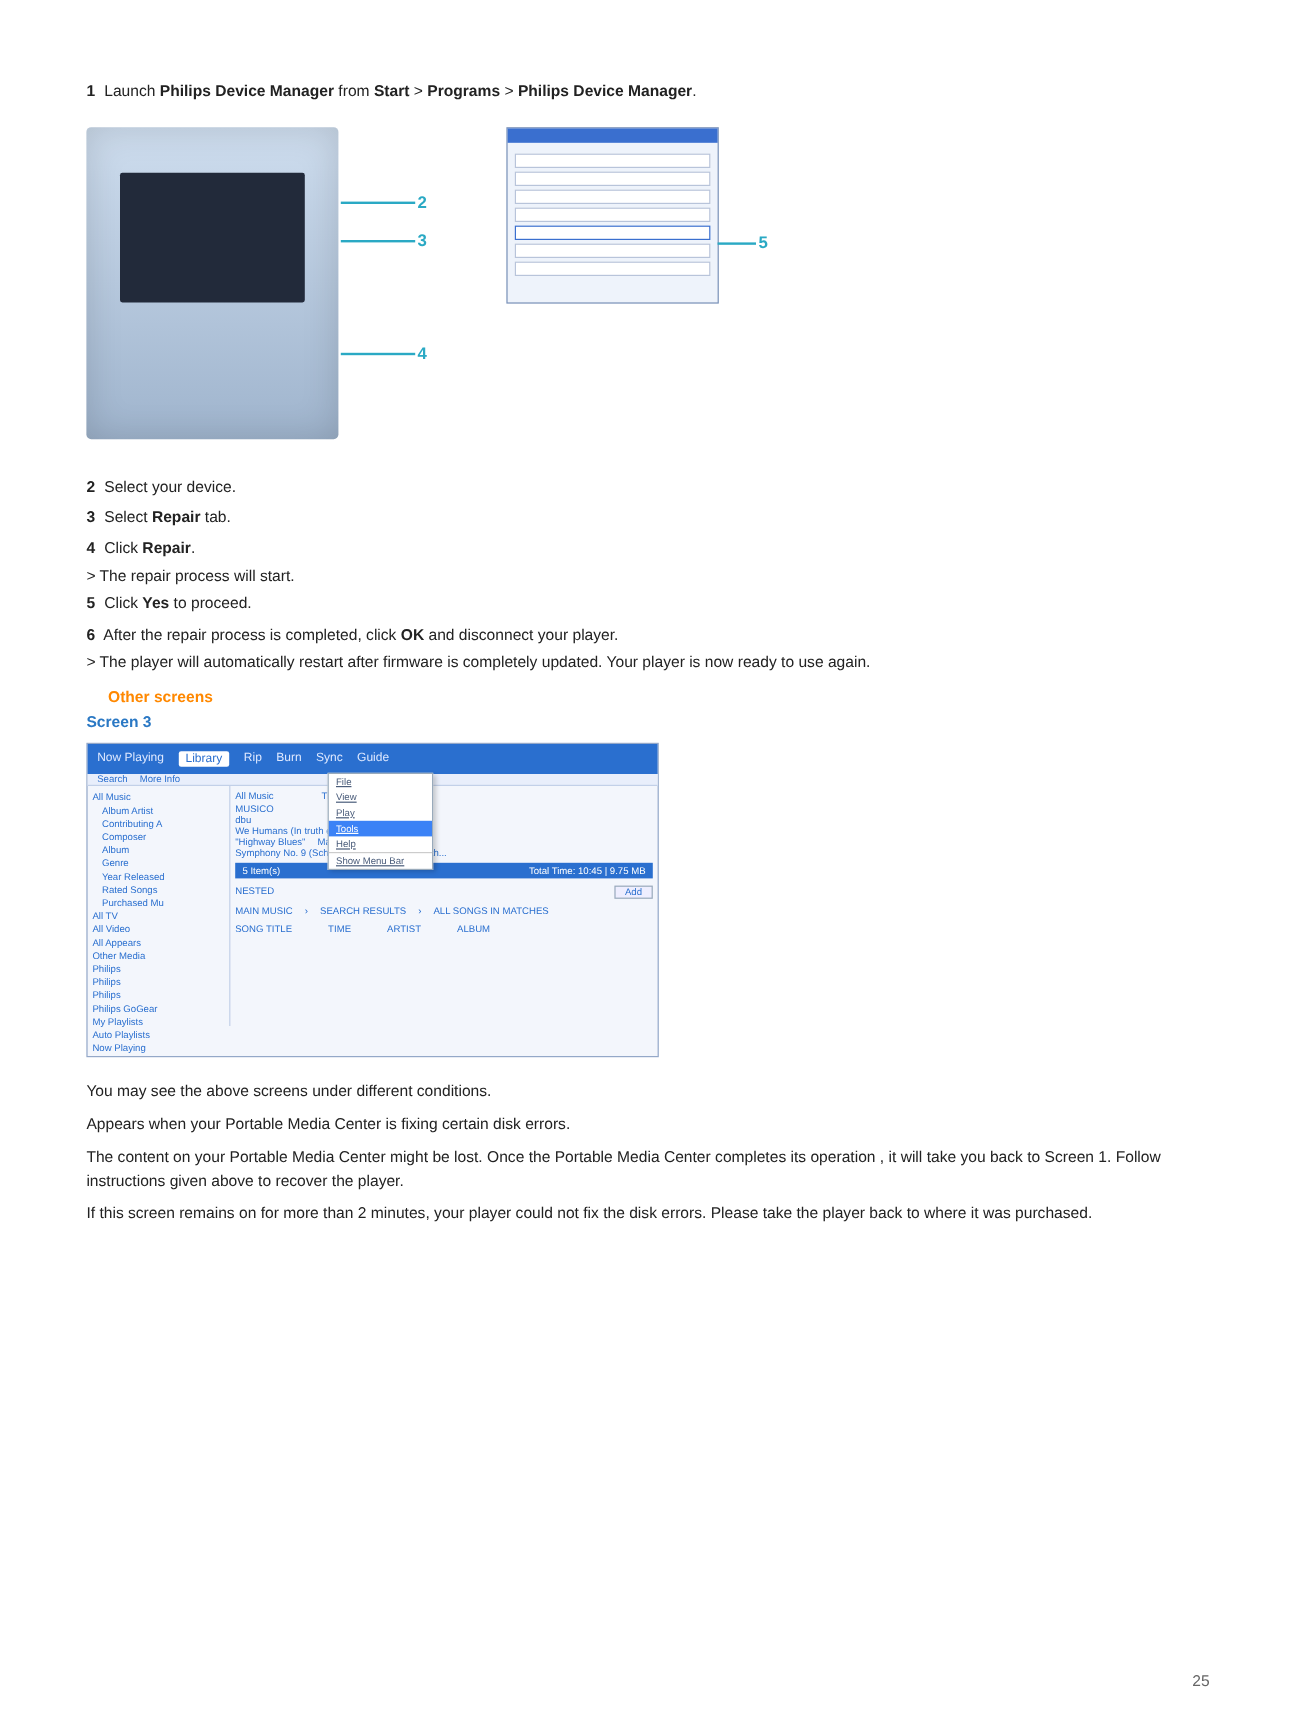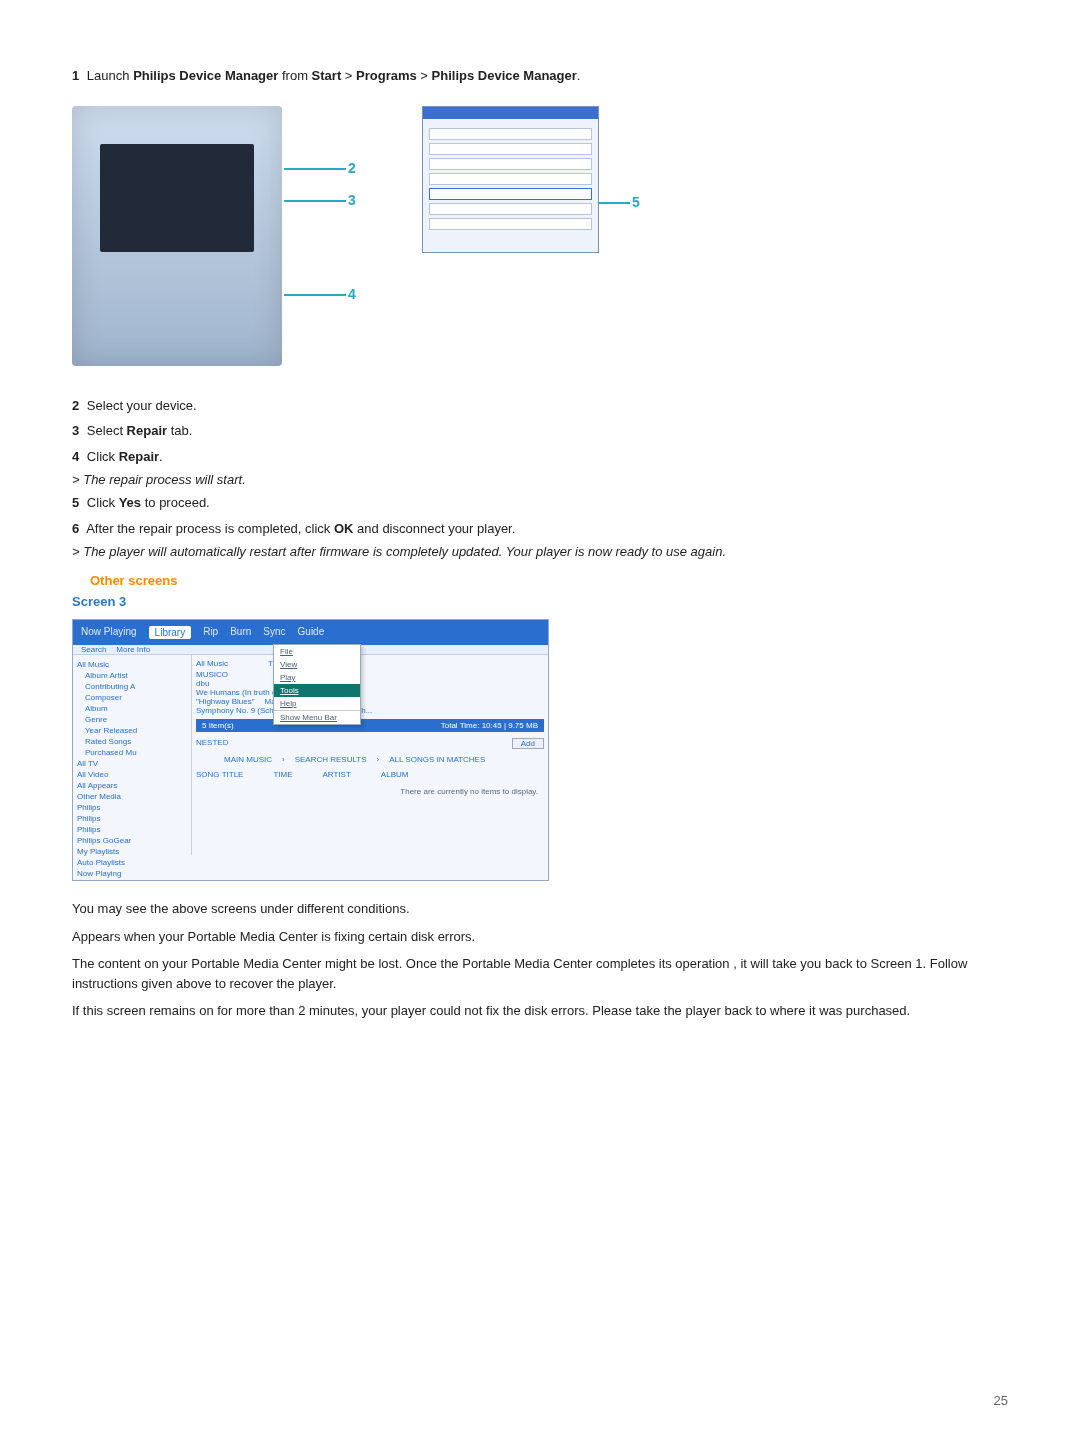--- a/index.html
+++ b/index.html
@@ -17,21 +17,20 @@
     line-height: 1.5;
   }
   .step .num {
     font-weight: bold;
     margin-right: 4px;
   }
   .step .bold {
     font-weight: bold;
   }
   .italic-note {
-    font-style: italic;
     margin: 6px 0;
   }
   .section-heading {
     color: #ff8800;
     font-weight: bold;
     margin: 14px 0 6px 18px;
     font-size: 13px;
   }
   .sub-heading {
     color: #2a78c4;
@@ -171,21 +170,21 @@
   .wmp-menu {
     position:absolute;
     left:200px; top:24px;
     width:86px;
     background:#fff;
     border:1px solid #9ab;
     font-size:8px;
     box-shadow:2px 2px 4px rgba(0,0,0,0.2);
   }
   .wmp-menu div { padding:2px 6px;text-decoration:underline; }
-  .wmp-menu .hl { background:#0f766e; color:#fff; }
+  .wmp-menu .hl { background:#3b82f6; color:#fff; }
   .wmp-sub {
     position:absolute;
     left:286px; top:40px;
     width:150px;
     background:#fff;
     border:1px solid #9ab;
     font-size:8px;
     box-shadow:2px 2px 4px rgba(0,0,0,0.2);
   }
   .wmp-sub div { padding:2px 6px; }
@@ -352,34 +351,33 @@
         <span>Ludwig van Beeth...</span>
       </div>
       <div class="wmp-total">
         <span style="float:left">5 Item(s)</span>
         <span>Total Time: 10:45 | 9.75 MB</span>
       </div>
       <div style="color:#2a6fcf;font-size:8px;margin-top:6px;">
         <span>NESTED</span>
         <span style="float:right;border:1px solid #9ab;padding:0 8px;background:#eef;">Add</span>
       </div>
-      <div style="color:#2a6fcf;font-size:8px;margin-top:8px;display:flex;gap:10px;margin-left:28px;">
+      <div style="color:#2a6fcf;font-size:8px;margin-top:8px;display:flex;gap:10px;">
         <span>MAIN MUSIC</span>
         <span>›</span>
         <span>SEARCH RESULTS</span>
         <span>›</span>
         <span>ALL SONGS IN MATCHES</span>
       </div>
       <div class="wmp-cols" style="display:flex;gap:30px;margin-top:4px;">
         <span>SONG TITLE</span>
         <span>TIME</span>
         <span>ARTIST</span>
         <span>ALBUM</span>
       </div>
-      <div class="wmp-msg">There are currently no items to display.</div>
     </div>
   </div>
 
   <div class="wmp-menu">
     <div>File</div>
     <div>View</div>
     <div>Play</div>
     <div class="hl">Tools</div>
     <div>Help</div>
     <div style="border-top:1px solid #ccc">Show Menu Bar</div>

